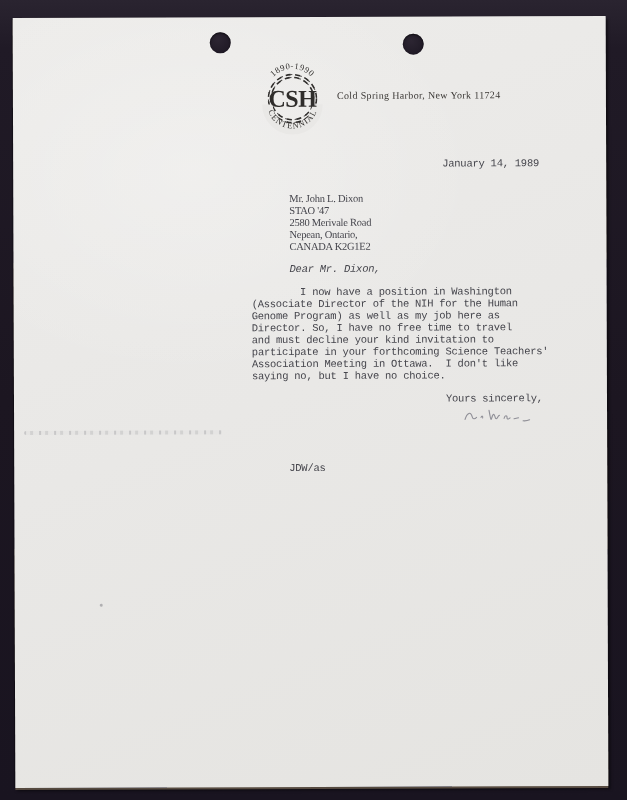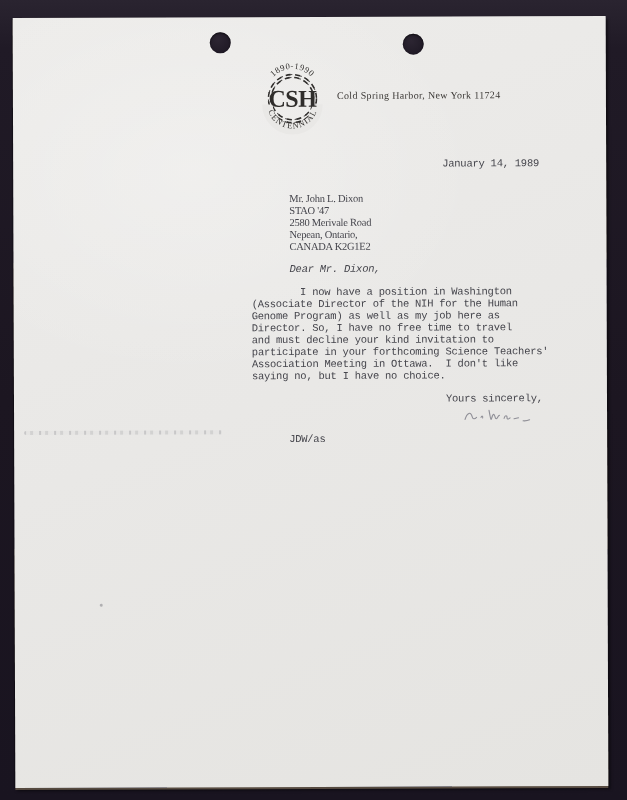--- a/index.html
+++ b/index.html
@@ -37,21 +37,21 @@
     position:absolute;font-family:"Liberation Mono","DejaVu Sans Mono",monospace;
     font-size:10.5px;line-height:12px;color:#45454c;letter-spacing:-0.25px;
   }
   .mono div{white-space:pre;}
   .date-line{left:429px;top:141px;}
   .recipient{left:276px;top:176px;font-family:Liberation Serif, serif;}
   .salutation{left:276px;top:246px;font-style:italic;}
   .body-block{left:238px;top:269px;}
   .closing{left:412px;top:376px;margin-left:20px;}
   .sig-block{left:428px;top:412px;}
-  .initials{left:275px;top:416px;}
+  .initials{left:275px;top:445px;}
   .signature-svg{position:absolute;left:448px;top:390px;width:74px;height:20px;}
   .artifact-line{
     position:absolute;left:10px;top:413px;width:198px;height:4px;border-radius:2px;
     background:repeating-linear-gradient(90deg,
       rgba(95,95,104,0.30) 0 2px, rgba(95,95,104,0.03) 2px 6px,
       rgba(95,95,104,0.20) 6px 9px, rgba(95,95,104,0.02) 9px 15px);
     filter:blur(0.4px);opacity:0.8;
   }
   .artifact-speck{
     position:absolute;left:85px;top:586px;width:3px;height:3px;border-radius:50%;

